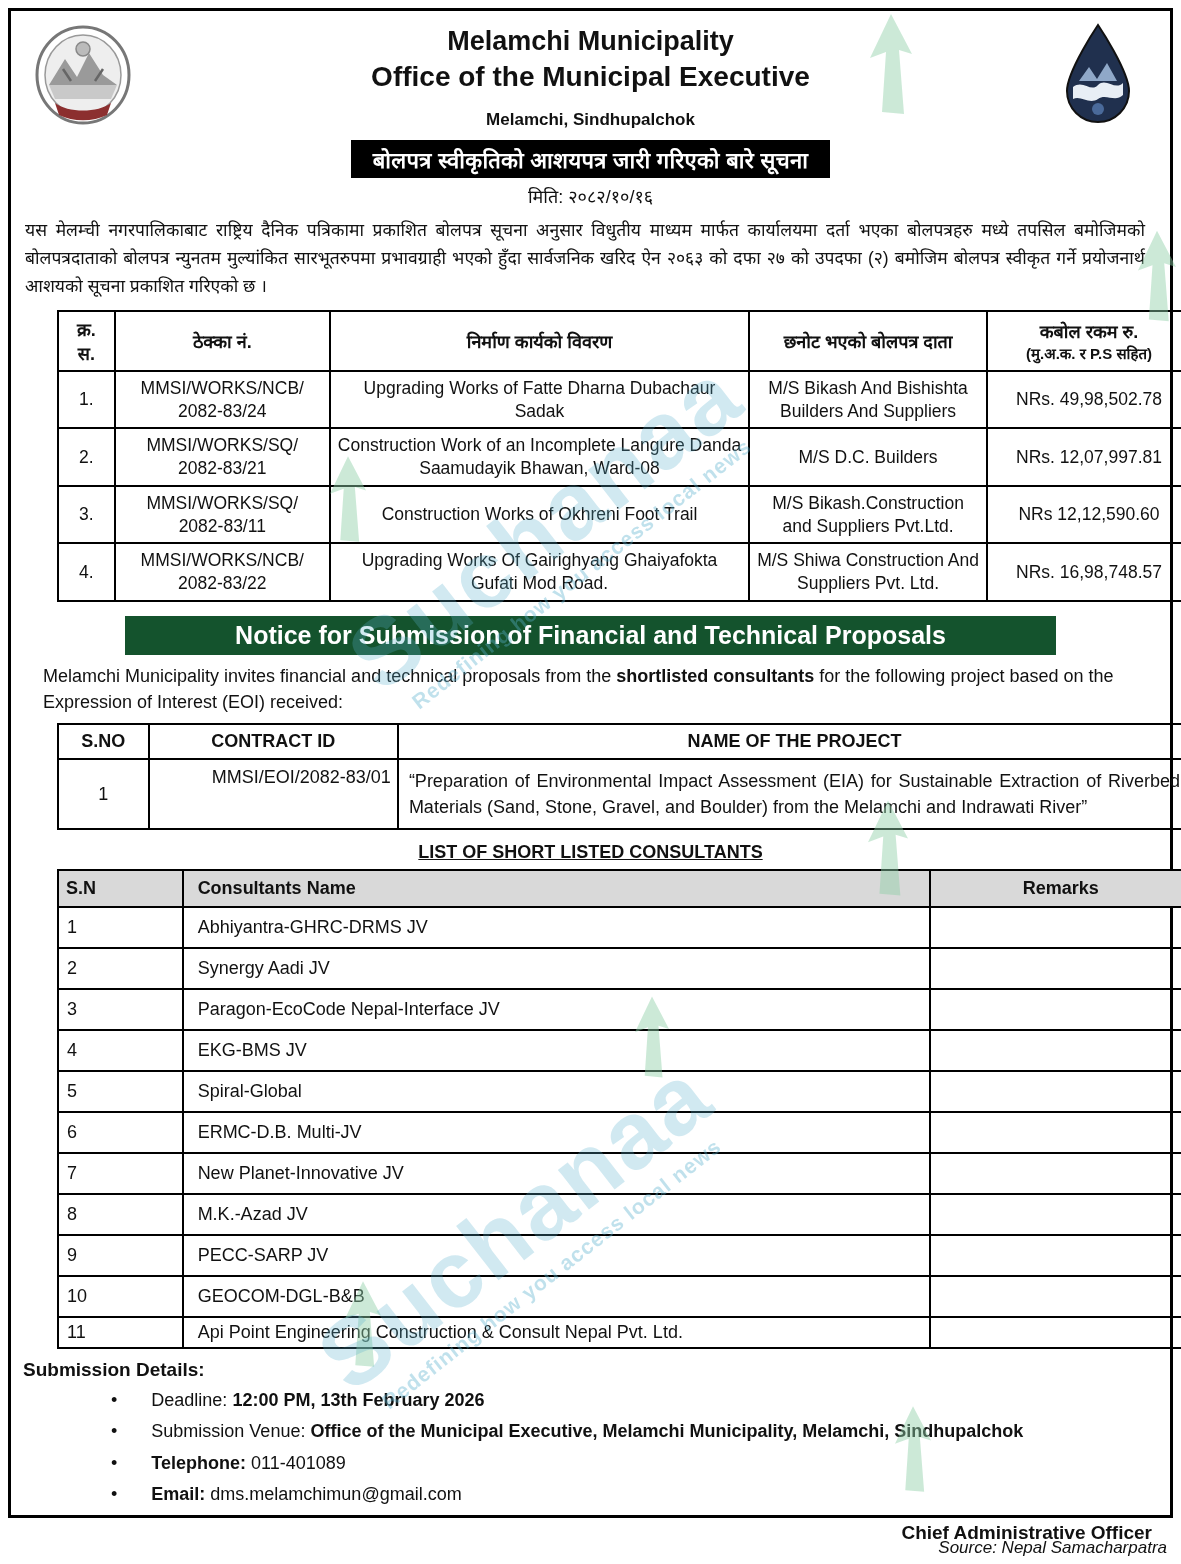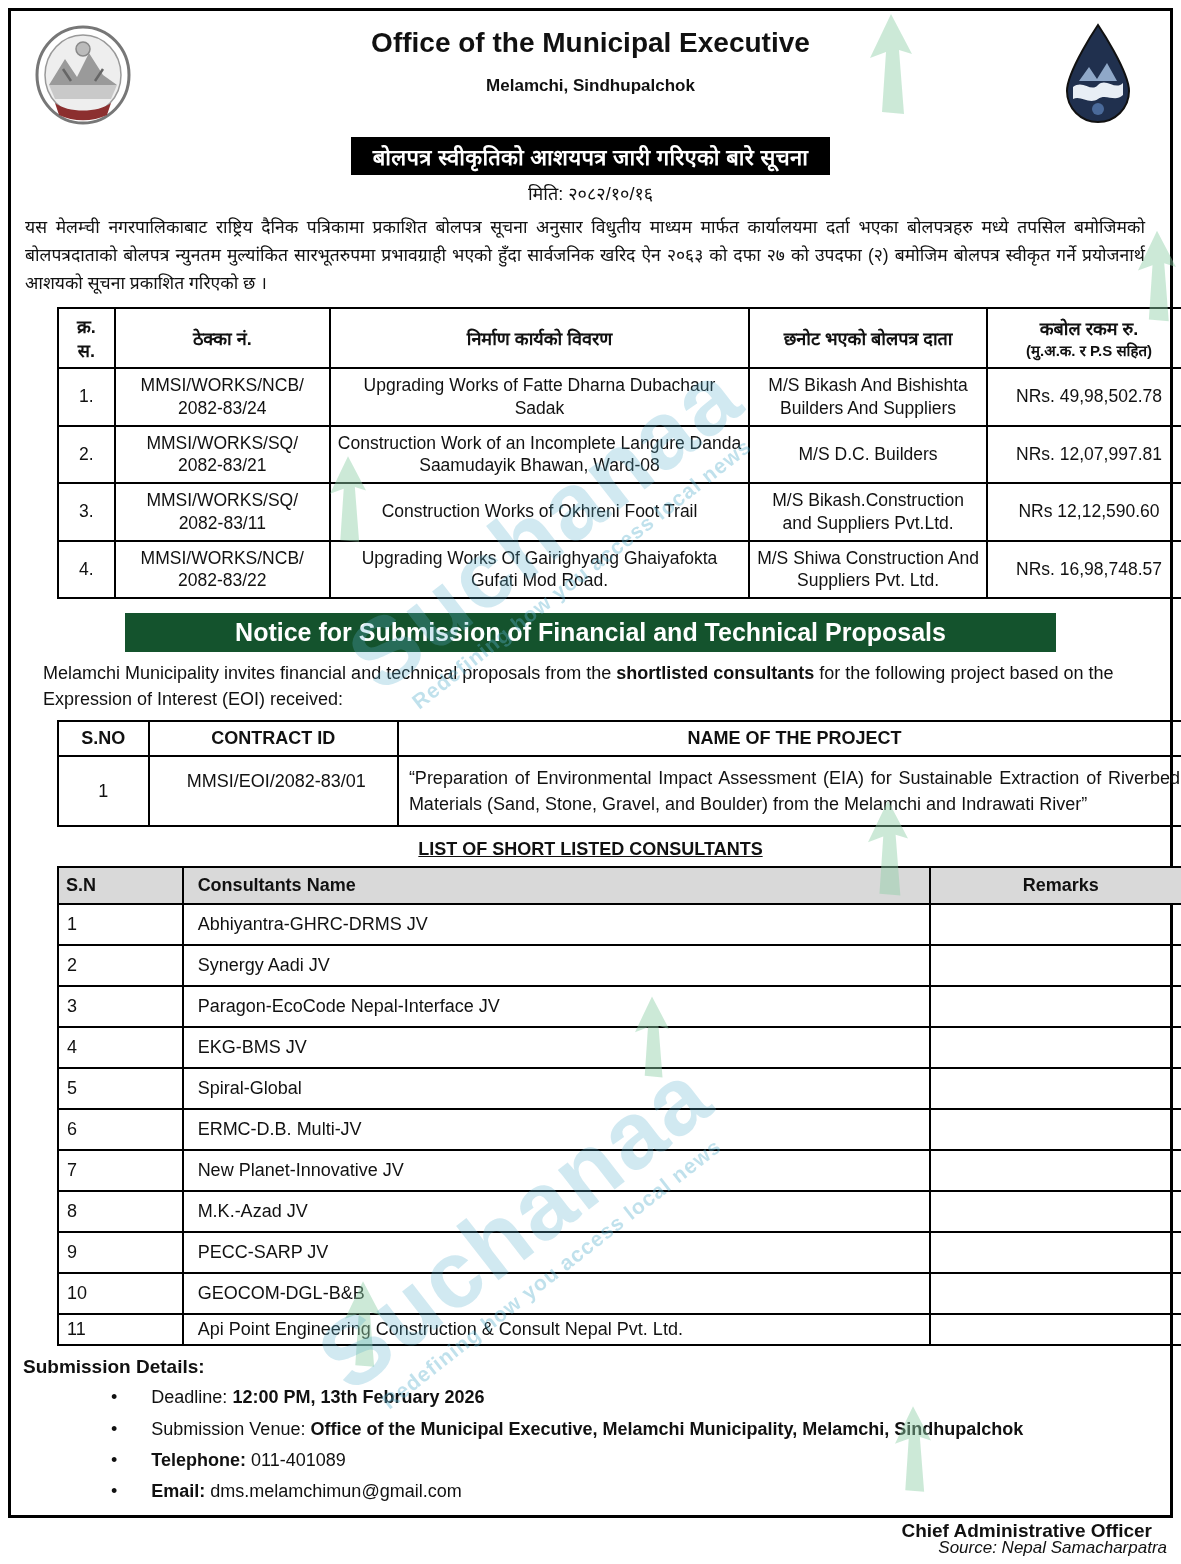--- a/index.html
+++ b/index.html
@@ -47,21 +47,21 @@
   .amt-h2 { font-size: 15px; font-weight: bold; }
   
   .banner2 {
     background:#14532d; color:#fff; font-weight:bold; font-size:25px;
     text-align:center; width: 82%; margin: 14px auto 8px auto; padding: 5px 0;
   }
   .invite { font-size: 18px; line-height:1.45; margin: 2px 2px 8px 20px; }
   .t2 th { text-align:center; font-size:18px; padding:6px; }
   .t2 td { font-size:18px; line-height:1.45; }
   .t2 .c-sn { text-align:center; }
-  .t2 .c-cid { text-align:center; padding-left:12px; vertical-align:top; padding-top:11px; }
+  .t2 .c-cid { text-align:right; padding-left:12px; vertical-align:top; padding-top:4px; }
   .t2 .c-proj { text-align:justify; padding:8px 10px; }
   .list-head {
     text-align:center; font-weight:bold; font-size:18px;
     text-decoration: underline; margin: 12px 0 6px 0;
   }
   .t3 th { background:#d9d9d9; text-align:center; font-size:18px; padding:7px; }
   .t3 td { font-size:18px; padding:9px 8px; }
   .t3 .c-sn { text-align:left; width:11%; }
   .t3 .c-name { text-align:left; padding-left:14px; width:66%; }
   .t3 .c-rem { width:23%; }
@@ -125,20 +125,21 @@
           <ellipse cx="50" cy="52" rx="46" ry="48" fill="none" stroke="#777" stroke-width="3"></ellipse>
           <ellipse cx="50" cy="52" rx="38" ry="40" fill="#eee" stroke="#999" stroke-width="1.5"></ellipse>
           <polygon points="16,62 32,36 44,54 56,30 70,52 84,62" fill="#9a9a9a"></polygon>
           <polygon points="16,62 84,62 78,76 22,76" fill="#c9c9c9"></polygon>
           <circle cx="50" cy="26" r="7" fill="#bbb" stroke="#888" stroke-width="1.5"></circle>
           <path d="M22,80 C35,90 65,90 78,80 L74,92 C60,99 40,99 26,92 Z" fill="#8c2f2f"></path>
           <path d="M30,46 L38,58 M70,46 L62,58" stroke="#666" stroke-width="2.5"></path>
         </svg>
       </div>
       <div class="head-center">
+        <div class="title">Melamchi Municipality</div>
         <div class="subtitle">Office of the Municipal Executive</div>
         <div class="address">Melamchi, Sindhupalchok</div>
       </div>
       <div class="logo-box">
         <svg width="78" height="104" viewBox="0 0 78 104">
           <path d="M39,2 C39,2 8,48 8,68 a31,31 0 0 0 62,0 C70,48 39,2 39,2 Z" fill="#20304e" stroke="#111" stroke-width="2"></path>
           <path d="M14,64 C24,56 32,70 39,62 C47,54 56,68 64,60 L64,72 C56,80 47,70 39,76 C30,82 22,72 14,76 Z" fill="#e8eef5"></path>
           <polygon points="20,58 30,44 38,56 48,40 58,58" fill="#8fa8c8"></polygon>
           <circle cx="39" cy="86" r="6" fill="#4a6a9a"></circle>
         </svg>

